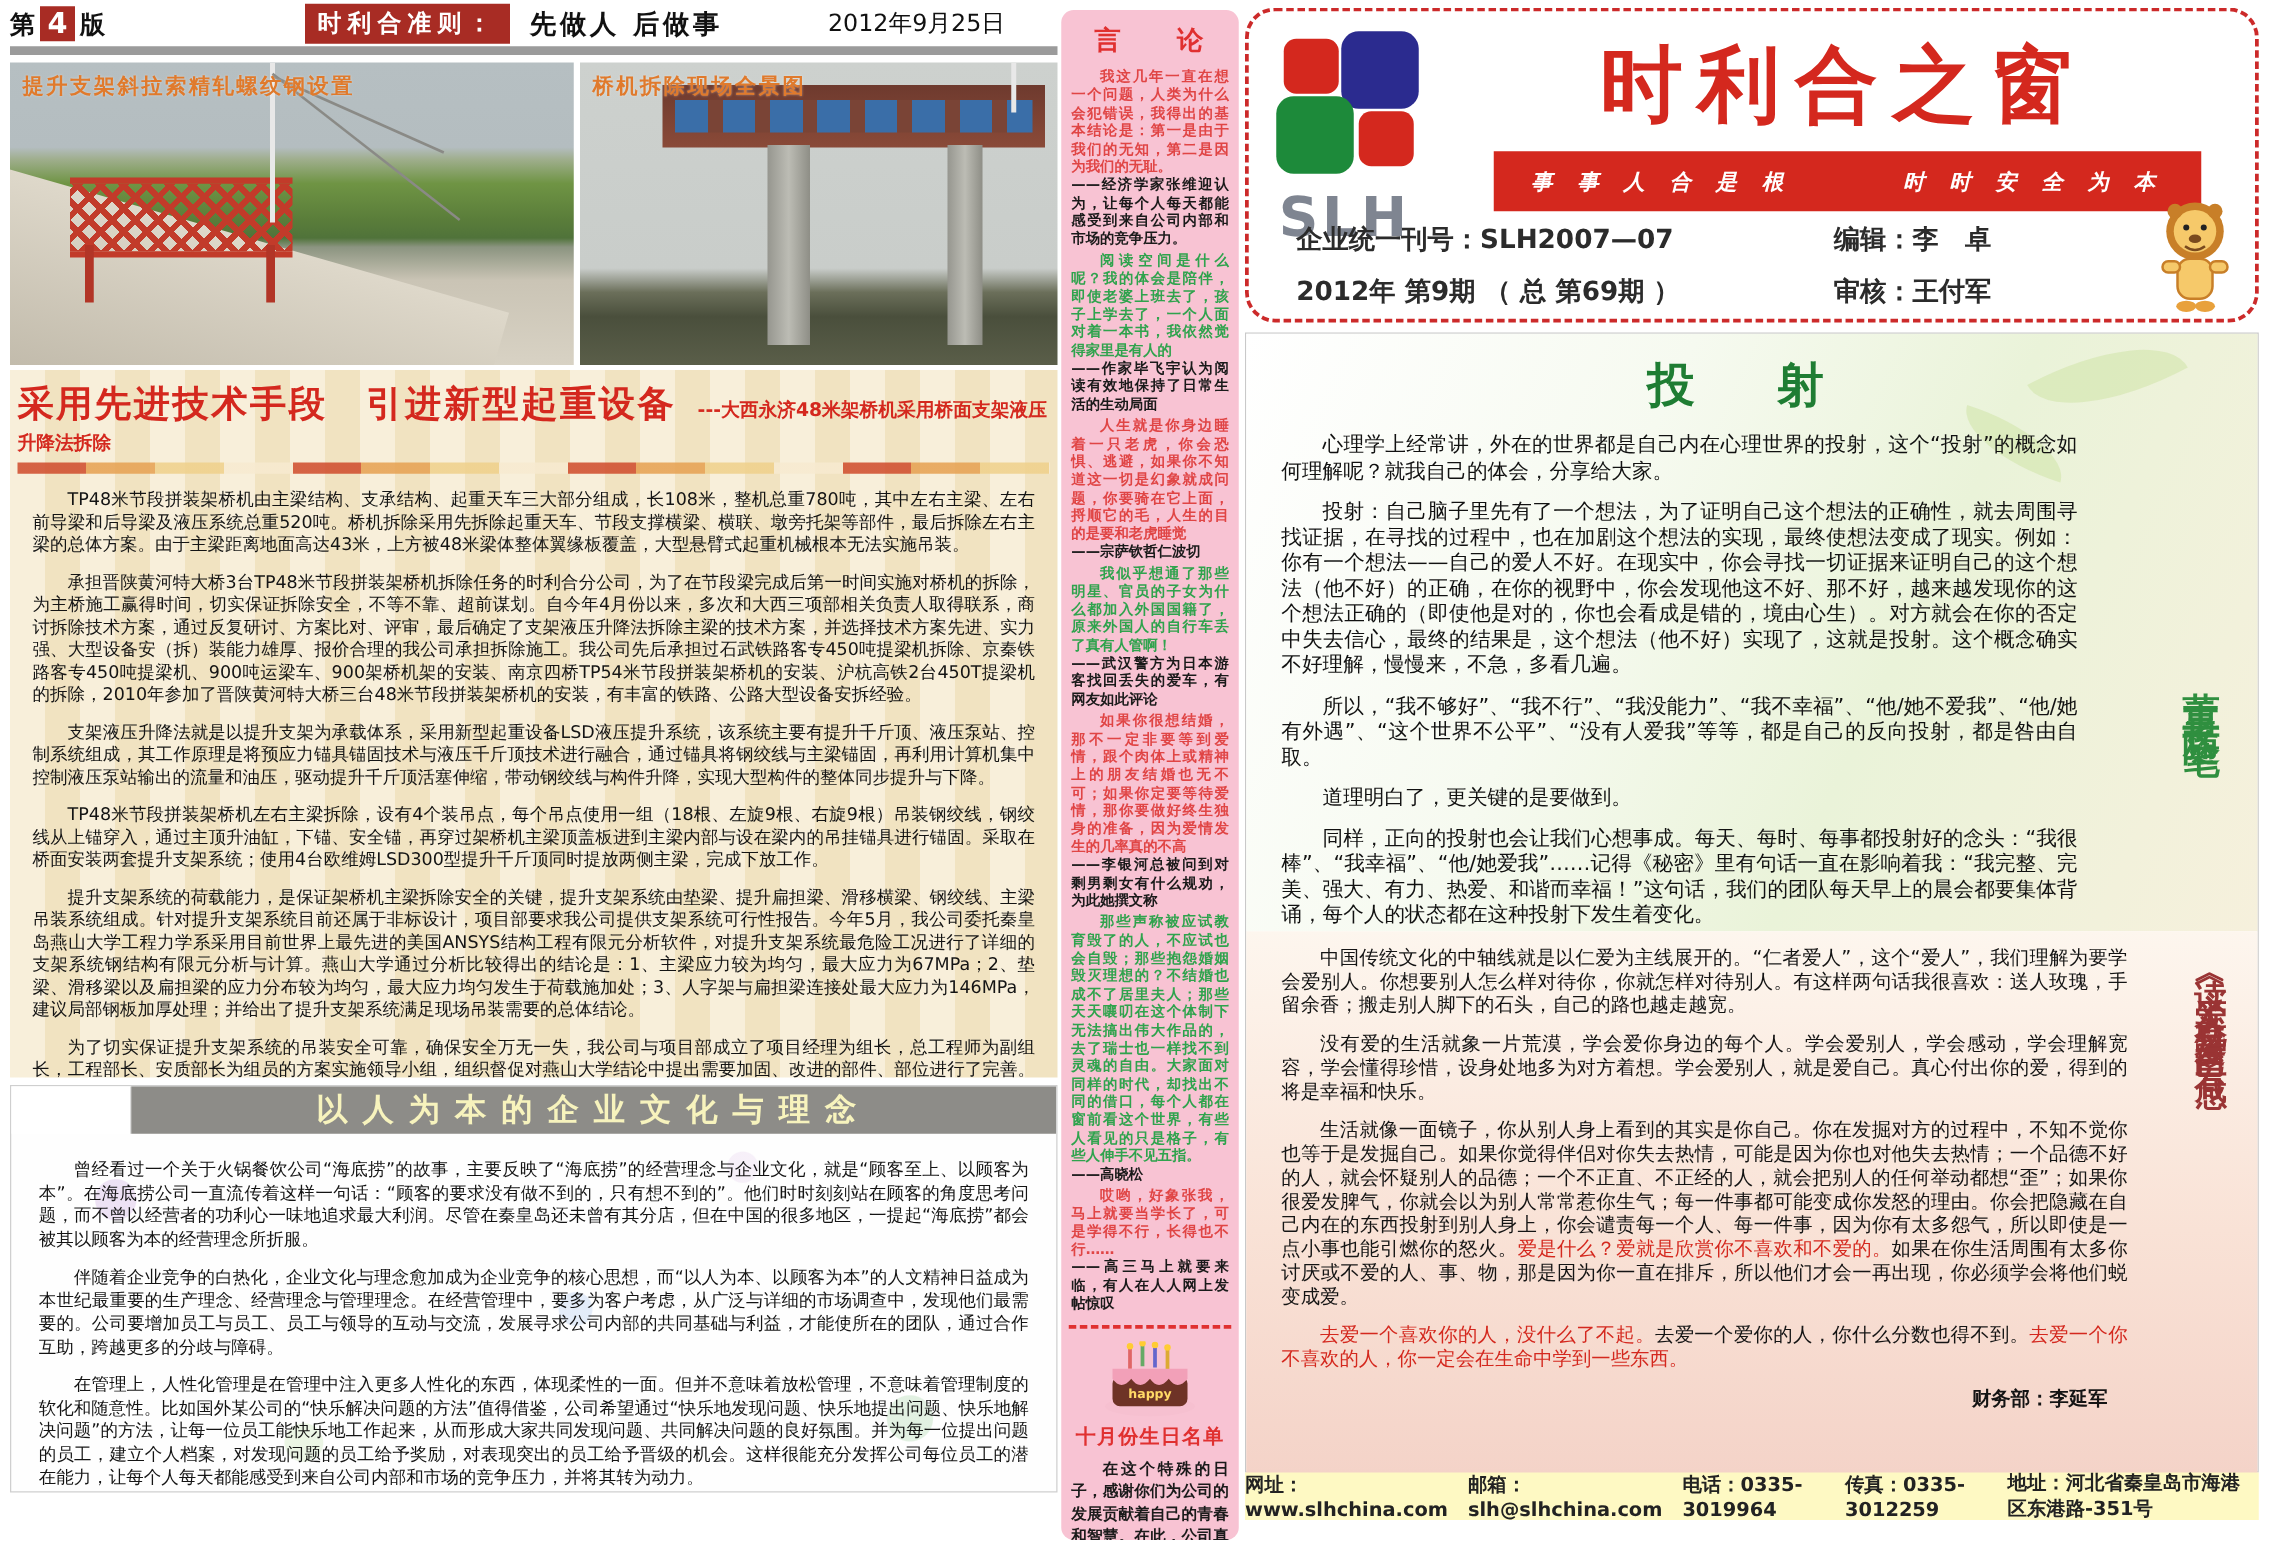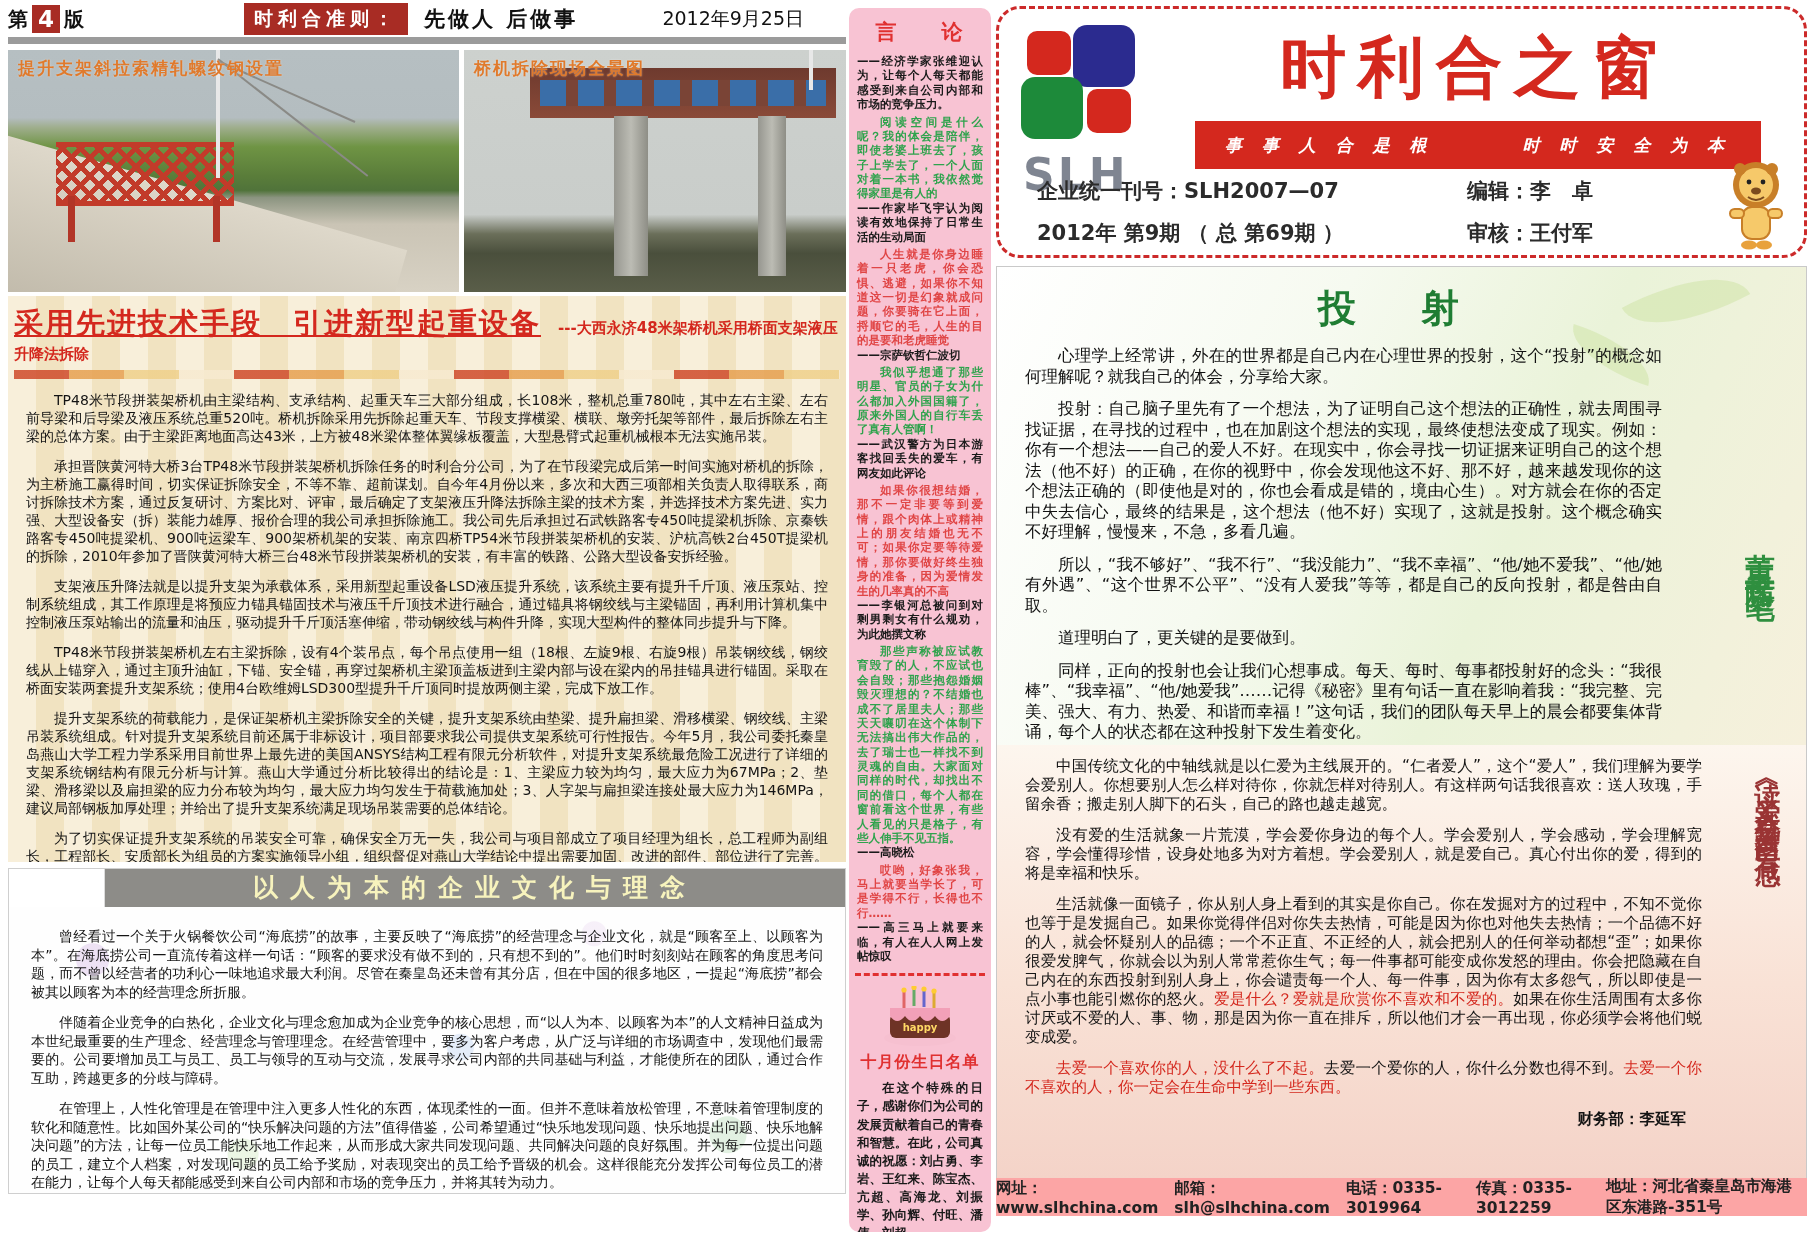--- a/index.html
+++ b/index.html
@@ -26,21 +26,21 @@
   .crane-leg{position:absolute;width:7px;height:46px;background:#b23527;top:146px;}
   .mast{position:absolute;left:208px;top:0;width:4px;height:128px;background:#e8e8e8;}
   .cable{position:absolute;height:2px;background:#8a8a86;transform-origin:left center;}
   .photo-right{flex:1;background:linear-gradient(180deg,#cdd1ce 0%,#c9cdca 68%,#6b6f5a 76%,#4a4f3c 84%,#5a5e49 100%);}
   .girder{position:absolute;left:66px;top:18px;width:306px;height:50px;background:linear-gradient(180deg,#6e3a2e,#8a4a38);}
   .girder-panels{position:absolute;left:10px;top:12px;right:10px;height:26px;background:repeating-linear-gradient(90deg,#3a6ea8 0 26px,#7a4436 26px 38px);}
   .pier{position:absolute;background:linear-gradient(90deg,#96968f,#bcbcb4,#8e8e86);}
   .photo-caption{position:absolute;top:7px;left:10px;color:#e07a2c;font-size:17px;font-weight:bold;letter-spacing:2px;text-shadow:0 0 2px rgba(255,255,255,.45);}
 
   .art1{position:absolute;top:296px;left:0;width:100%;height:566px;box-sizing:border-box;padding:8px 6px 0;background:repeating-linear-gradient(90deg,#f8efda 0 28px,#f1e3c1 28px 56px);overflow:hidden;}
-  .art1-title{color:#d4281e;font-size:29px;font-weight:bold;letter-spacing:2px;display:inline;text-decoration:underline;}
+  .art1-title{color:#d4281e;font-size:29px;font-weight:bold;letter-spacing:2px;display:inline;}
   .art1-sub{color:#d4281e;font-size:15px;font-weight:bold;margin-left:12px;}
   .stripe-row{height:9px;margin:6px 0 8px;background:repeating-linear-gradient(90deg,#cf4a2a 0 55px,#e6a050 55px 110px,#efd08a 110px 165px,#f7ead0 165px 220px);opacity:.85;}
   .art1-body{font-size:14px;line-height:18px;text-align:justify;color:#141414;}
   .sig-right{text-align:right;font-weight:bold;font-size:14px;padding-right:34px;margin-top:4px;color:#141414;}
 
   .art2{position:absolute;top:868px;left:0;width:100%;height:326px;border:1px solid #cfcfcf;box-sizing:border-box;background-color:#fefefe;background-image:radial-gradient(circle at 10% 28%,rgba(198,160,220,.30) 0 16px,transparent 17px),radial-gradient(circle at 54% 55%,rgba(160,190,235,.28) 0 13px,transparent 14px),radial-gradient(circle at 86% 82%,rgba(160,210,160,.30) 0 18px,transparent 19px),radial-gradient(circle at 28% 88%,rgba(200,230,180,.35) 0 15px,transparent 16px),radial-gradient(circle at 70% 20%,rgba(220,190,230,.22) 0 12px,transparent 13px);overflow:hidden;}
   .art2-titlebar{display:flex;height:38px;}
   .art2-notch{width:95px;background:#ffffff;border-right:1px solid #dcdcdc;}
   .art2-bar{flex:1;background:#8d8c88;color:#f7f3bd;font-size:25px;font-weight:bold;letter-spacing:12px;text-align:center;line-height:38px;}
   .art2-body{padding:8px 10px 0;font-size:14px;line-height:18.5px;text-align:justify;color:#141414;}
@@ -81,21 +81,21 @@
   .leaf1{right:60px;top:10px;width:120px;height:48px;transform:rotate(-28deg);}
   .leaf2{right:150px;top:70px;width:90px;height:36px;transform:rotate(18deg);}
   .main-title{position:relative;color:#1f7d33;font-size:38px;font-weight:bold;text-align:center;letter-spacing:26px;margin:16px 0 12px;}
   .main-body{position:relative;margin:0 132px 0 16px;font-size:16.5px;line-height:20.5px;text-align:justify;color:#111;}
   .main-body .para{margin-bottom:2px;}
   .vt-chairman{position:absolute;right:26px;top:262px;writing-mode:vertical-rl;color:#2f8f3f;font-size:30px;font-weight:bold;letter-spacing:10px;font-family:"DejaVu Serif","Liberation Serif",serif;}
   .rp-bottom{position:absolute;top:478px;left:0;right:0;height:434px;background:linear-gradient(180deg,#fdf6ee 0%,#f9e2d6 55%,#f4d3c8 100%);overflow:hidden;}
   .bottom-body{margin:12px 92px 0 16px;font-size:15.5px;line-height:19px;text-align:justify;color:#141414;}
   .bottom-sign{text-align:right;margin:4px 120px 0 0;font-weight:bold;font-size:15.5px;color:#141414;}
   .vt-reading{position:absolute;right:20px;top:18px;writing-mode:vertical-rl;color:#9a3434;font-size:26px;font-weight:bold;letter-spacing:7px;font-family:"DejaVu Serif","Liberation Serif",serif;}
-  .rp-footer{position:absolute;top:1178px;left:0;width:100%;height:38px;background:#fca5a5;display:flex;align-items:center;justify-content:center;gap:16px;font-size:15.5px;font-weight:bold;color:#222;}
+  .rp-footer{position:absolute;top:1178px;left:0;width:100%;height:38px;background:#fef9c3;display:flex;align-items:center;justify-content:center;gap:16px;font-size:15.5px;font-weight:bold;color:#222;}
 </style>
 </head>
 <body>
 
 <div class="page">
 
   <div class="left-page">
     <div class="lp-header">
       <span class="pageno">
         <span>第</span>
@@ -158,20 +158,21 @@
           <p class="para">在管理上，人性化管理是在管理中注入更多人性化的东西，体现柔性的一面。但并不意味着放松管理，不意味着管理制度的软化和随意性。比如国外某公司的“快乐解决问题的方法”值得借鉴，公司希望通过“快乐地发现问题、快乐地提出问题、快乐地解决问题”的方法，让每一位员工能快乐地工作起来，从而形成大家共同发现问题、共同解决问题的良好氛围。并为每一位提出问题的员工，建立个人档案，对发现问题的员工给予奖励，对表现突出的员工给予晋级的机会。这样很能充分发挥公司每位员工的潜在能力，让每个人每天都能感受到来自公司内部和市场的竞争压力，并将其转为动力。</p>
           <p class="para">以人为本的公司企业文化与理念，在当代逐渐成为了重要的竞争核心和获胜秘诀。无论是国家、企业还是个人，武装上“以人为本”的思想更有利于我们立于不败之地。</p>
         </div>
 
     </div>
   </div>
 
   <div class="opinion">
     <div class="op-title">言　论</div>
     <div>
+        <p class="op-quote red">我这几年一直在想一个问题，人类为什么会犯错误，我得出的基本结论是：第一是由于我们的无知，第二是因为我们的无耻。</p>
         <p class="op-attr">——经济学家张维迎认为，让每个人每天都能感受到来自公司内部和市场的竞争压力。</p>
         <p class="op-quote green">阅读空间是什么呢？我的体会是陪伴，即使老婆上班去了，孩子上学去了，一个人面对着一本书，我依然觉得家里是有人的</p>
         <p class="op-attr">——作家毕飞宇认为阅读有效地保持了日常生活的生动局面</p>
         <p class="op-quote red">人生就是你身边睡着一只老虎，你会恐惧、逃避，如果你不知道这一切是幻象就成问题，你要骑在它上面，捋顺它的毛，人生的目的是要和老虎睡觉</p>
         <p class="op-attr">——宗萨钦哲仁波切</p>
         <p class="op-quote green">我似乎想通了那些明星、官员的子女为什么都加入外国国籍了，原来外国人的自行车丢了真有人管啊！</p>
         <p class="op-attr">——武汉警方为日本游客找回丢失的爱车，有网友如此评论</p>
         <p class="op-quote red">如果你很想结婚，那不一定非要等到爱情，跟个肉体上或精神上的朋友结婚也无不可；如果你定要等待爱情，那你要做好终生独身的准备，因为爱情发生的几率真的不高</p>
         <p class="op-attr">——李银河总被问到对剩男剩女有什么规劝，为此她撰文称</p>
         <p class="op-quote green">那些声称被应试教育毁了的人，不应试也会自毁；那些抱怨婚姻毁灭理想的？不结婚也成不了居里夫人；那些天天嚷叨在这个体制下无法搞出伟大作品的，去了瑞士也一样找不到灵魂的自由。大家面对同样的时代，却找出不同的借口，每个人都在窗前看这个世界，有些人看见的只是格子，有些人伸手不见五指。</p>

